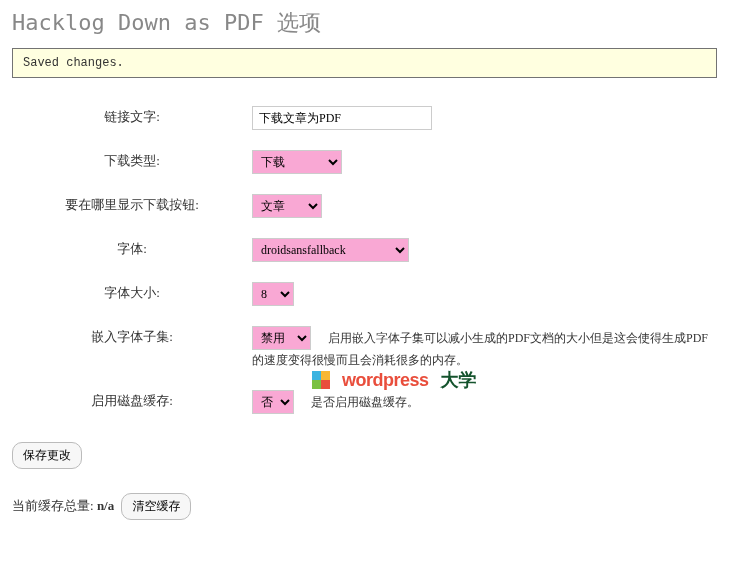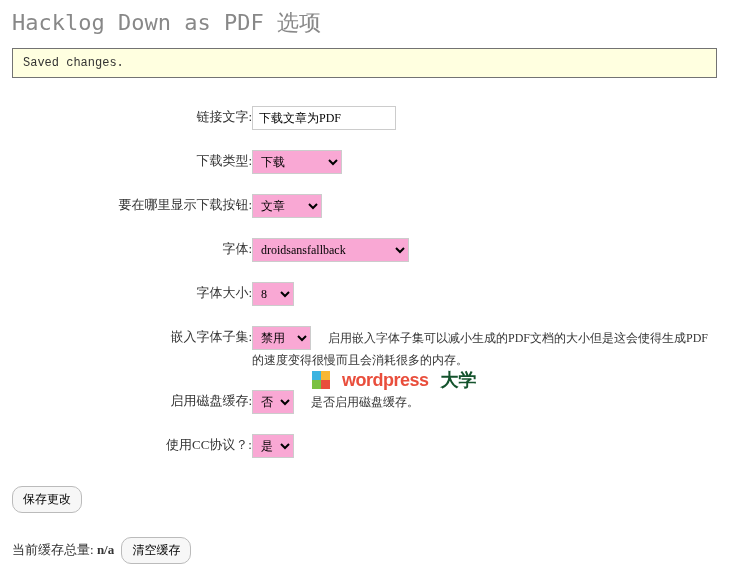--- a/index.html
+++ b/index.html
@@ -23,21 +23,21 @@
       border: 1px solid #737373;
       padding: 7px 10px;
       margin-bottom: 18px;
       font-family: "Courier New", monospace;
       font-size: 12px;
       color: #333;
     }
     .form-table { width: 100%; border-collapse: collapse; }
     .form-table tr { }
     .form-table th {
-      text-align: right;
+      text-align: center;
       font-weight: normal;
       padding: 12px 0;
       width: 240px;
       vertical-align: top;
       font-size: 13px;
       color: #333;
       margin-left: 38px;
     }
     .form-table td {
       padding: 10px 0;
@@ -112,21 +112,21 @@
   <span>Saved changes.</span>
 </div>
 
 <div class="field-wrap">
 
 <table class="form-table">
   <tbody>
         <tr>
     <th>链接文字:</th>
     <td>
-      <input type="text" style="width: 144px;" value="下载文章为PDF">
+      <input type="text" style="width: 180px;" value="下载文章为PDF">
     </td>
   </tr>
   <tr>
     <th>下载类型:</th>
     <td>
       <select style="width:90px">
         <option>下载</option>
       </select>
     </td>
   </tr>
@@ -163,28 +163,20 @@
       <span class="desc">启用嵌入字体子集可以减小生成的PDF文档的大小但是这会使得生成PDF的速度变得很慢而且会消耗很多的内存。</span>
     </td>
   </tr>
   <tr>
     <th>启用磁盘缓存:</th>
     <td>
       <select style="width:42px">
         <option>否</option>
       </select>
       <span class="desc">是否启用磁盘缓存。</span>
-    </td>
-  </tr>
-  <tr>
-    <th>使用CC协议？:</th>
-    <td>
-      <select style="width:42px">
-        <option>是</option>
-      </select>
     </td>
   </tr>
 </tbody>
     </table>
 
 <div class="watermark">
   <span class="wm-logo">
     <span class="wm-a"></span>
         <span class="wm-b"></span>
         <span class="wm-c"></span>

